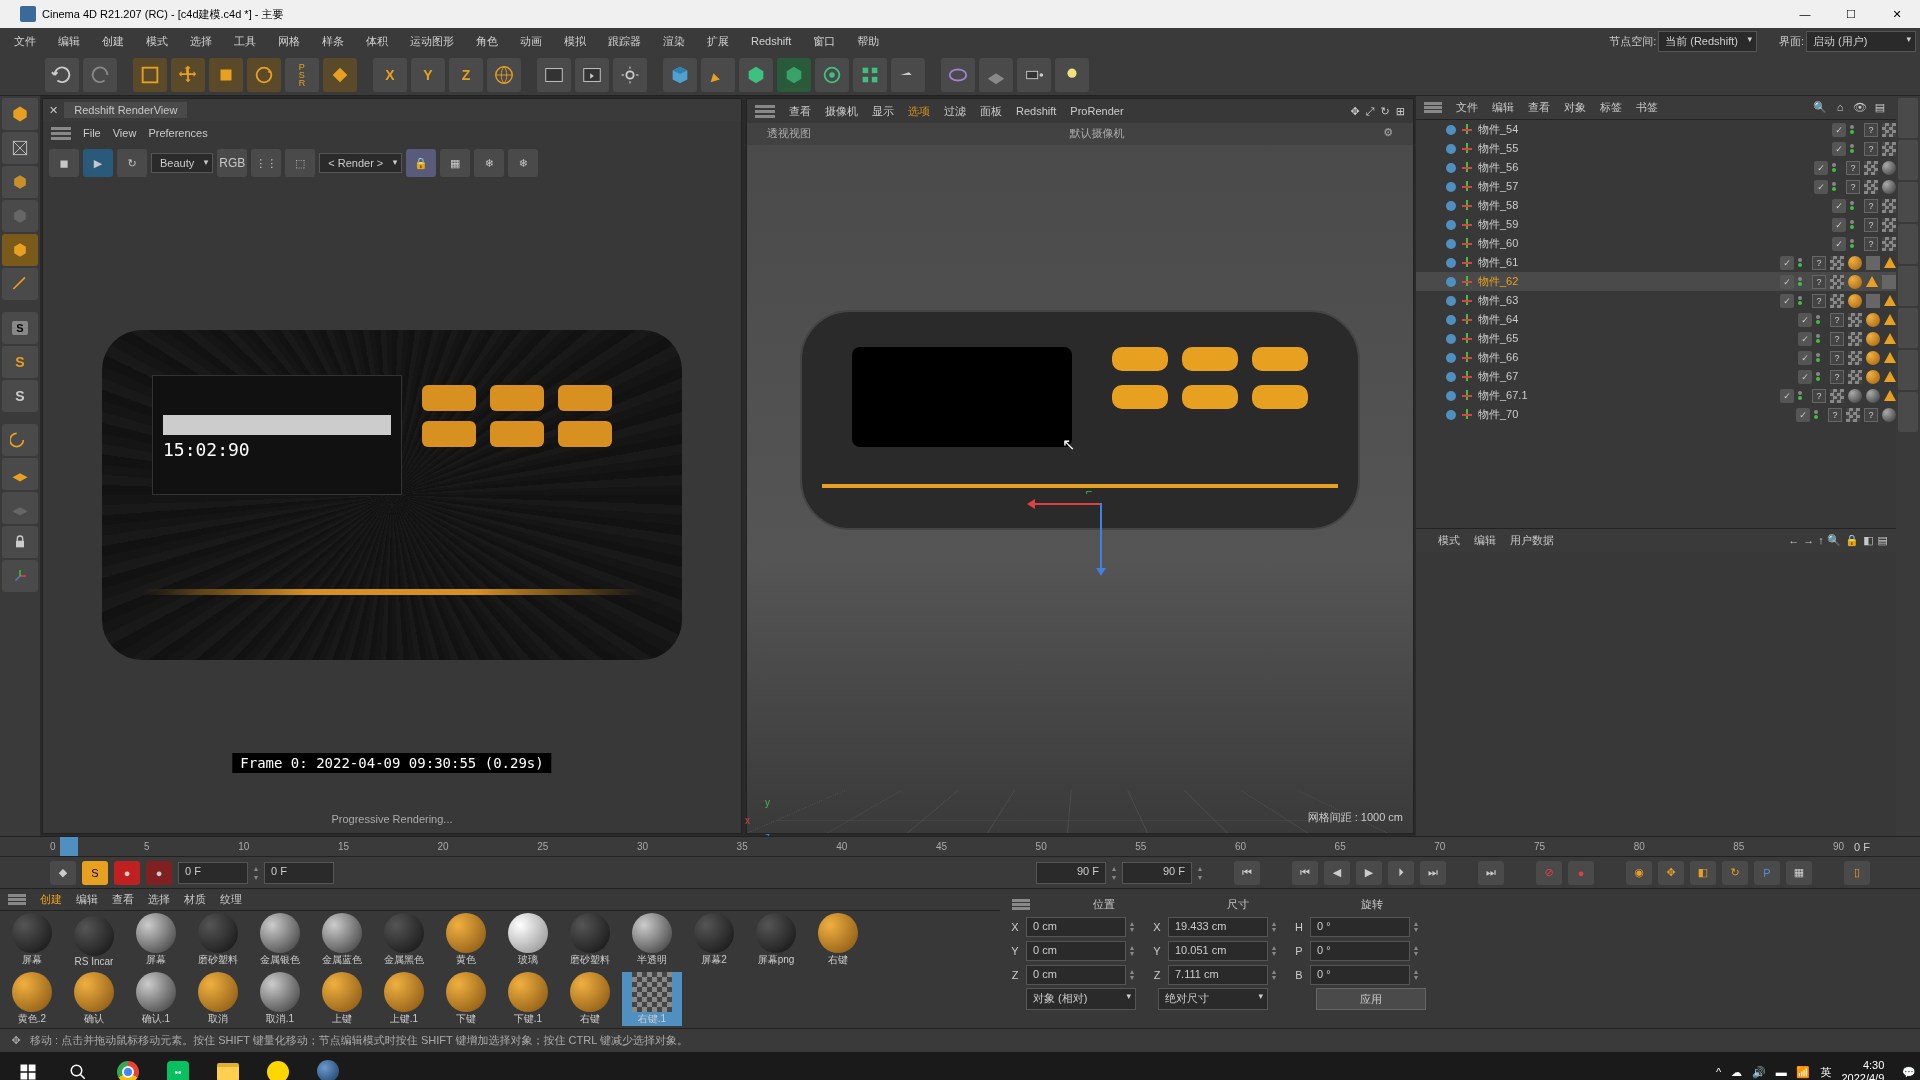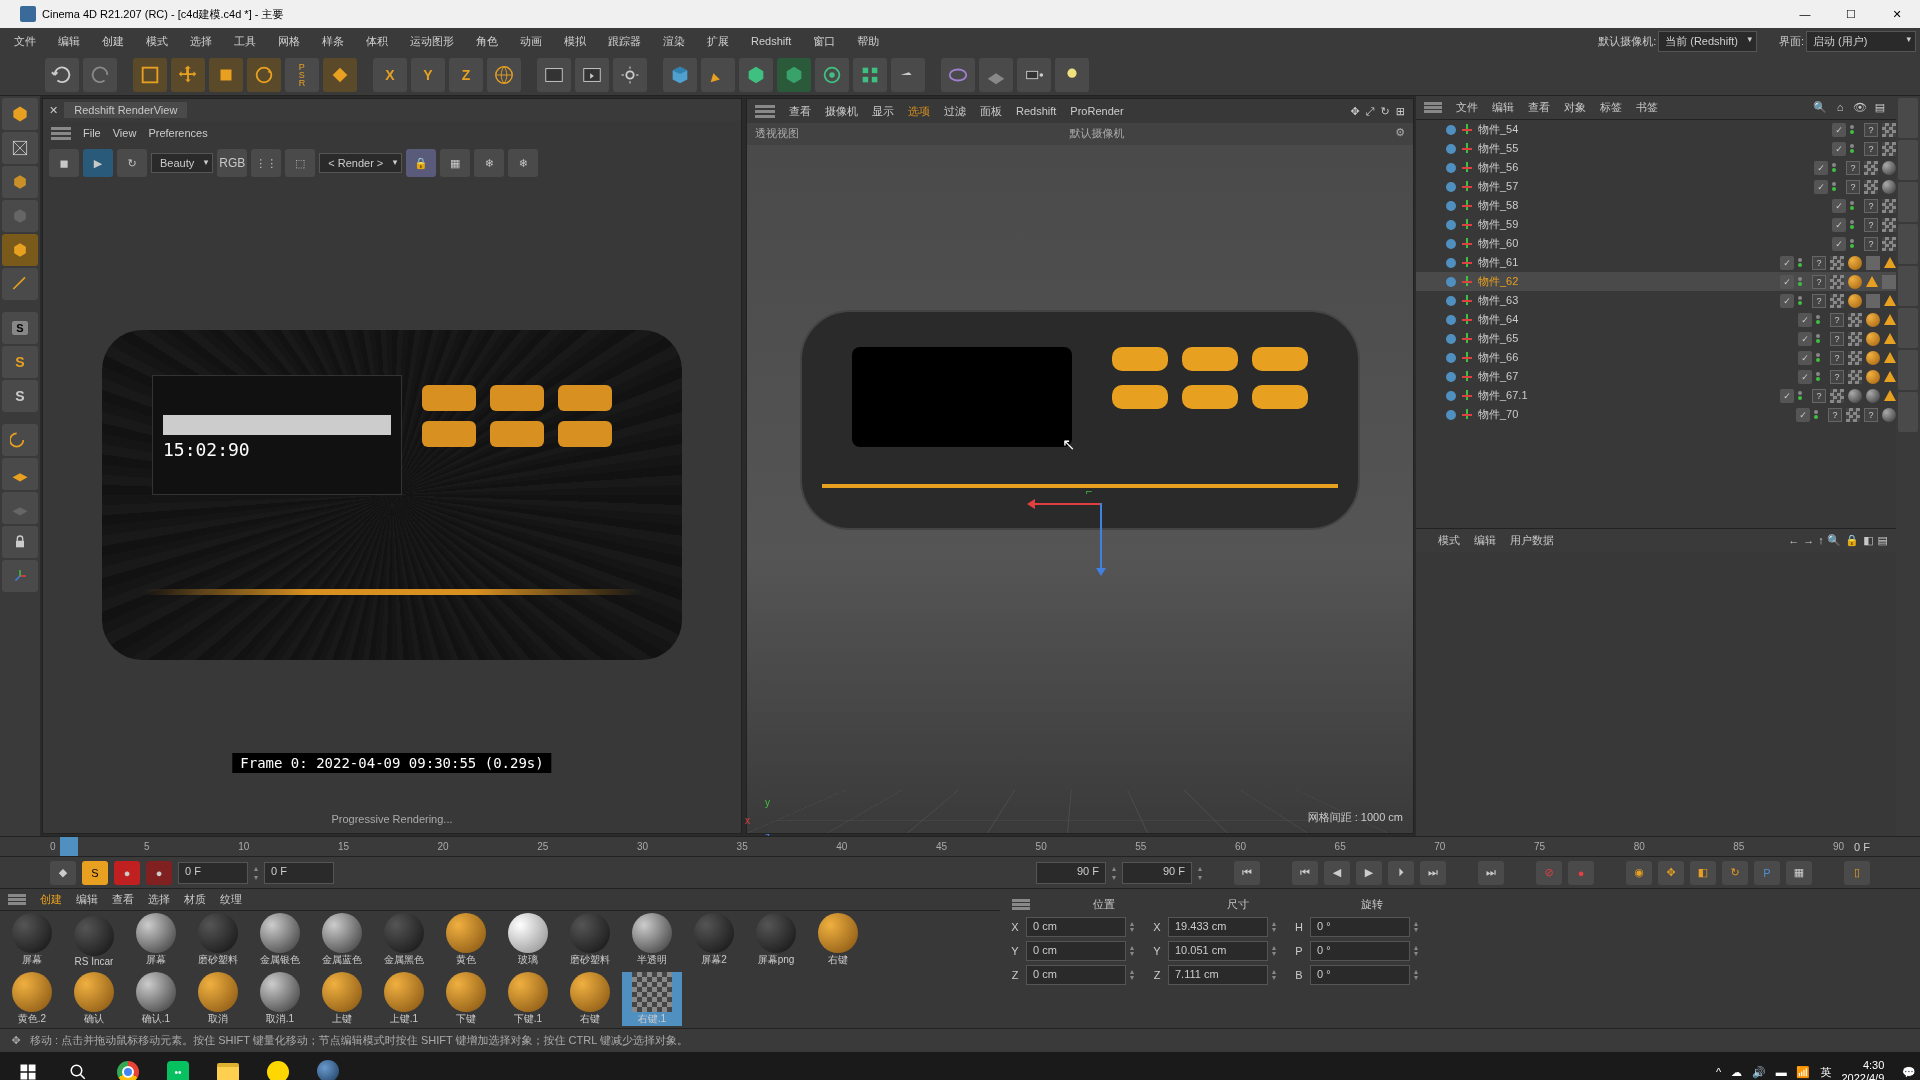--- a/index.html
+++ b/index.html
@@ -50,21 +50,21 @@
 .robtn { height: 26px; background: #d89020; border-radius: 6px; }
 .ryellow { position: absolute; left: 40px; right: 40px; bottom: 65px; height: 6px; background: linear-gradient(90deg, transparent, #d89020, #d89020, transparent); }
 .rframe { position: absolute; bottom: 36px; left: 50%; transform: translateX(-50%); color: #fff; font-family: monospace; font-size: 14px; background: #000; padding: 2px 8px; }
 .rstatus { height: 24px; text-align: center; padding: 4px 10px; color: #aaa; }
 
 .viewport { flex: 1; background: #383838; display: flex; flex-direction: column; border: 1px solid #222; }
 .vmenu { height: 24px; display: flex; align-items: center; padding: 0 8px; gap: 14px; color: #ccc; }
 .vmenu .mb { width: 20px; height: 3px; background: #888; box-shadow: 0 5px #888, 0 -5px #888; }
 .vmenu .hl { color: #d89020; }
 .vmenu .ricons { margin-left: auto; display: flex; gap: 6px; }
-.vtitle { height: 22px; background: #424242; display: flex; padding: 3px 8px; color: #aaa; }
+.vtitle { height: 22px; background: #424242; display: flex; padding: 3px 20px; color: #aaa; }
 .vtitle .ct { margin: 0 auto; }
 .vcanvas { flex: 1; background: linear-gradient(#4a4a4a, #555 60%, #3a3a3a); position: relative; }
 .grid { position: absolute; bottom: 0; left: 0; right: 0; height: 180px; background: repeating-linear-gradient(90deg, #666 0 1px, transparent 1px 80px), repeating-linear-gradient(0deg, #666 0 1px, transparent 1px 40px); transform: perspective(400px) rotateX(70deg); transform-origin: bottom; opacity: 0.4; }
 .model { position: absolute; left: 50%; top: 40%; transform: translate(-50%, -50%); width: 560px; height: 220px; background: #2a2a2a; border-radius: 50px; border: 2px solid #444; }
 .mscreen { position: absolute; left: 50px; top: 35px; width: 220px; height: 100px; background: #000; border-radius: 8px; }
 .mbtns { position: absolute; right: 50px; top: 35px; display: grid; grid-template-columns: repeat(3, 56px); gap: 14px 14px; }
 .mobtn { height: 24px; background: #e8a020; border-radius: 10px; }
 .myellow { position: absolute; left: 20px; right: 20px; bottom: 40px; height: 4px; background: #e8a020; }
 .gizmo { position: absolute; left: 53%; top: 52%; }
 .gizmo .ax { position: absolute; }
@@ -184,21 +184,21 @@
   <span class="mitem">角色</span>
   <span class="mitem">动画</span>
   <span class="mitem">模拟</span>
   <span class="mitem">跟踪器</span>
   <span class="mitem">渲染</span>
   <span class="mitem">扩展</span>
   <span class="mitem">Redshift</span>
   <span class="mitem">窗口</span>
   <span class="mitem">帮助</span>
   <div class="spacer"></div>
-  <span>默认摄像机:</span>
+  <span>节点空间:</span>
   <div class="dd">当前 (Redshift)</div>
   <span style="margin-left:20px">界面:</span>
   <div class="dd" style="width:110px">启动 (用户)</div>
 </div>
 
 <div class="toolbar">
   <div class="tbtn">
       <svg viewBox="0 0 24 24">
         <path fill="none" stroke="#ccc" stroke-width="2" d="M4 12a8 8 0 1 1 3 6M4 12l-3-3m3 3l3-3"></path>
       </svg>
@@ -994,20 +994,28 @@
           <div class="fld">0 cm</div>
           <span class="spin">▴<br>▾</span>
           <span class="lbl">Z</span>
           <div class="fld">7.111 cm</div>
           <span class="spin">▴<br>▾</span>
           <span class="lbl">B</span>
           <div class="fld">0 °</div>
           <span class="spin">▴<br>▾</span>
         </div>
       </div>
+    <div class="coordrow">
+      <div style="width:14px"></div>
+      <div class="coorddd">对象 (相对)</div>
+      <div style="width:14px"></div>
+      <div class="coorddd">绝对尺寸</div>
+      <div style="width:40px"></div>
+      <div class="applybtn">应用</div>
+    </div>
   </div>
 </div>
 
 <div class="statusbar">
   <span class="sico">✥</span>
   <span>移动 : 点击并拖动鼠标移动元素。按住 SHIFT 键量化移动；节点编辑模式时按住 SHIFT 键增加选择对象；按住 CTRL 键减少选择对象。</span>
 </div>
 
 <div class="taskbar">
   <div class="tbi">

